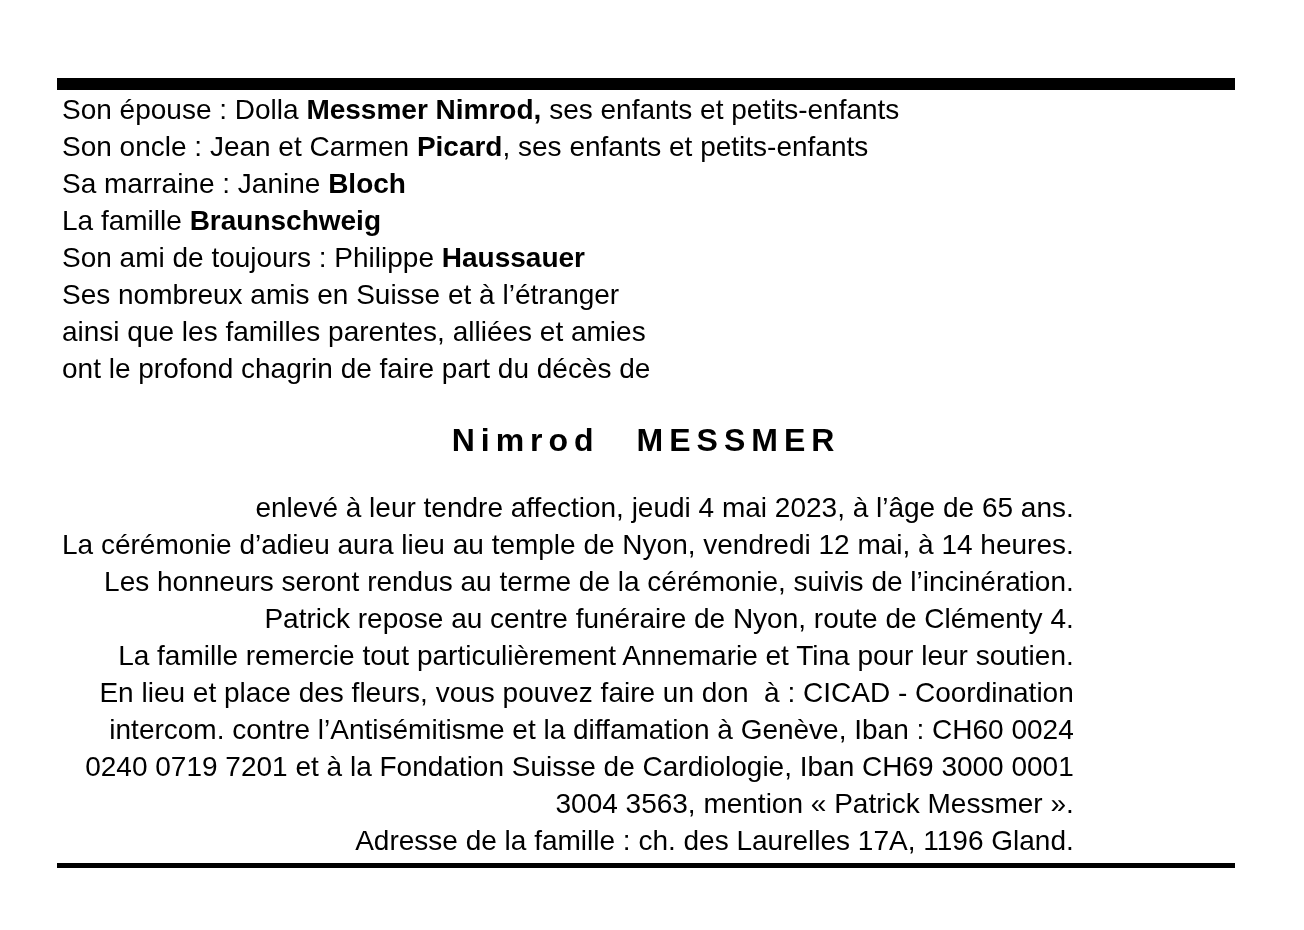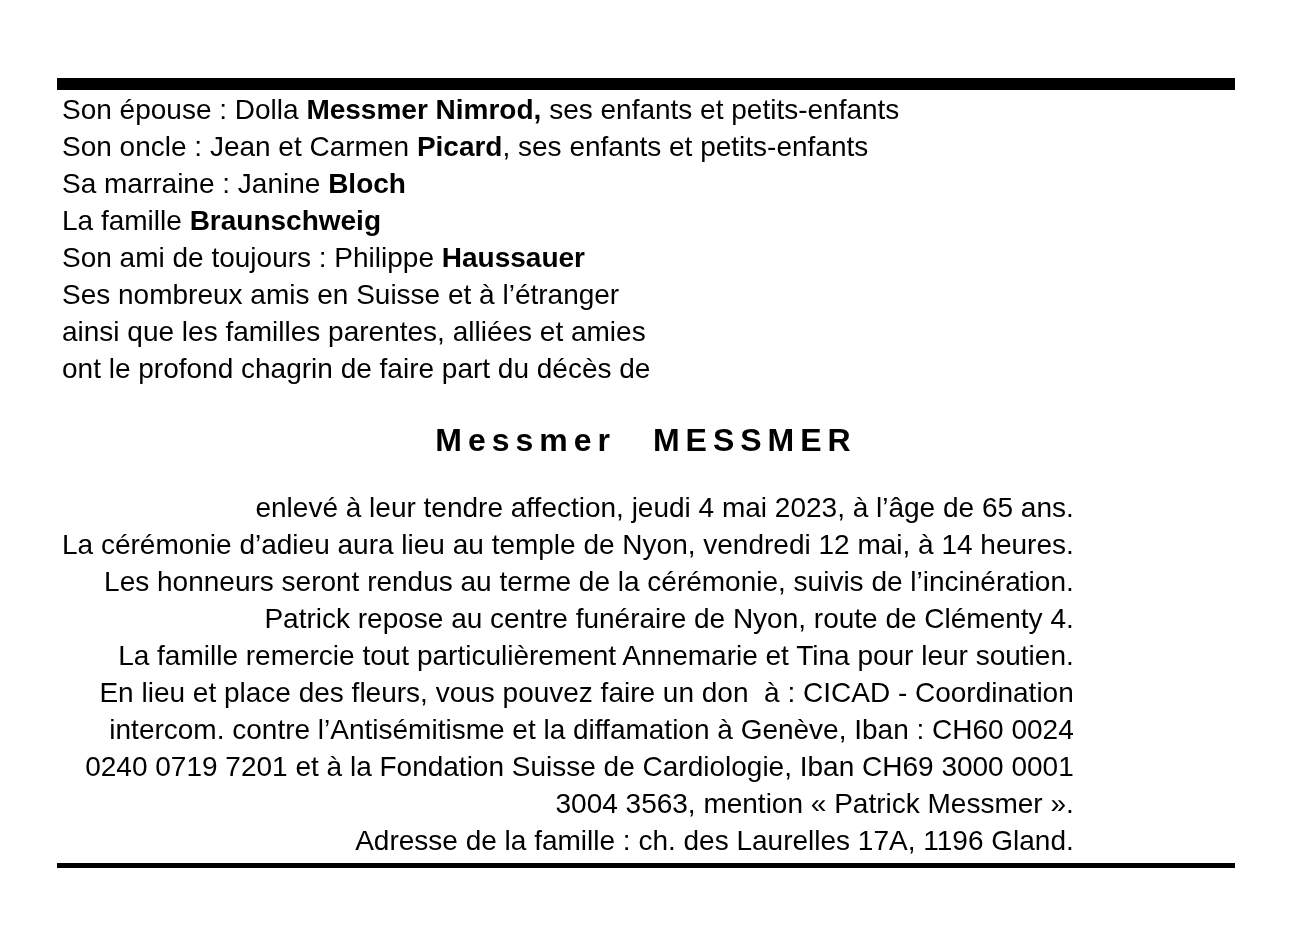--- a/index.html
+++ b/index.html
@@ -71,19 +71,19 @@
 </style>
 </head>
 <body>
 
 <div class="page" style="background: rgb(255, 255, 255); color: rgb(0, 0, 0);">
 
   <div class="rule rule-top" style="background: rgb(0, 0, 0);"></div>
 
   <div class="family-list" id="family-list"><div class="text-line"><span class="">Son épouse : Dolla </span><span class="bold">Messmer Nimrod,</span><span class=""> ses enfants et petits-enfants</span></div><div class="text-line"><span class="">Son oncle : Jean et Carmen </span><span class="bold">Picard</span><span class="">, ses enfants et petits-enfants</span></div><div class="text-line"><span class="">Sa marraine : Janine </span><span class="bold">Bloch</span></div><div class="text-line"><span class="">La famille </span><span class="bold">Braunschweig</span></div><div class="text-line"><span class="">Son ami de toujours : Philippe </span><span class="bold">Haussauer</span></div><div class="text-line"><span class="">Ses nombreux amis en Suisse et à l’étranger</span></div><div class="text-line"><span class="">ainsi que les familles parentes, alliées et amies</span></div><div class="text-line"><span class="">ont le profond chagrin de faire part du décès de</span></div></div>
 
-  <div class="deceased-name">Messmer MESSMER</div>
+  <div class="deceased-name">Nimrod MESSMER</div>
 
   <div class="announcement-list" id="announcement-list"><div class="text-line">enlevé à leur tendre affection, jeudi 4 mai 2023, à l’âge de 65 ans.</div><div class="text-line">La cérémonie d’adieu aura lieu au temple de Nyon, vendredi 12 mai, à 14 heures.</div><div class="text-line">Les honneurs seront rendus au terme de la cérémonie, suivis de l’incinération.</div><div class="text-line">Patrick repose au centre funéraire de Nyon, route de Clémenty 4.</div><div class="text-line">La famille remercie tout particulièrement Annemarie et Tina pour leur soutien.</div><div class="text-line">En lieu et place des fleurs, vous pouvez faire un don  à : CICAD - Coordination</div><div class="text-line">intercom. contre l’Antisémitisme et la diffamation à Genève, Iban : CH60 0024</div><div class="text-line">0240 0719 7201 et à la Fondation Suisse de Cardiologie, Iban CH69 3000 0001</div><div class="text-line">3004 3563, mention « Patrick Messmer ».</div><div class="text-line">Adresse de la famille : ch. des Laurelles 17A, 1196 Gland.</div></div>
 
   <div class="rule rule-bottom" style="background: rgb(0, 0, 0);"></div>
 
 </div>
 
 </body></html>

